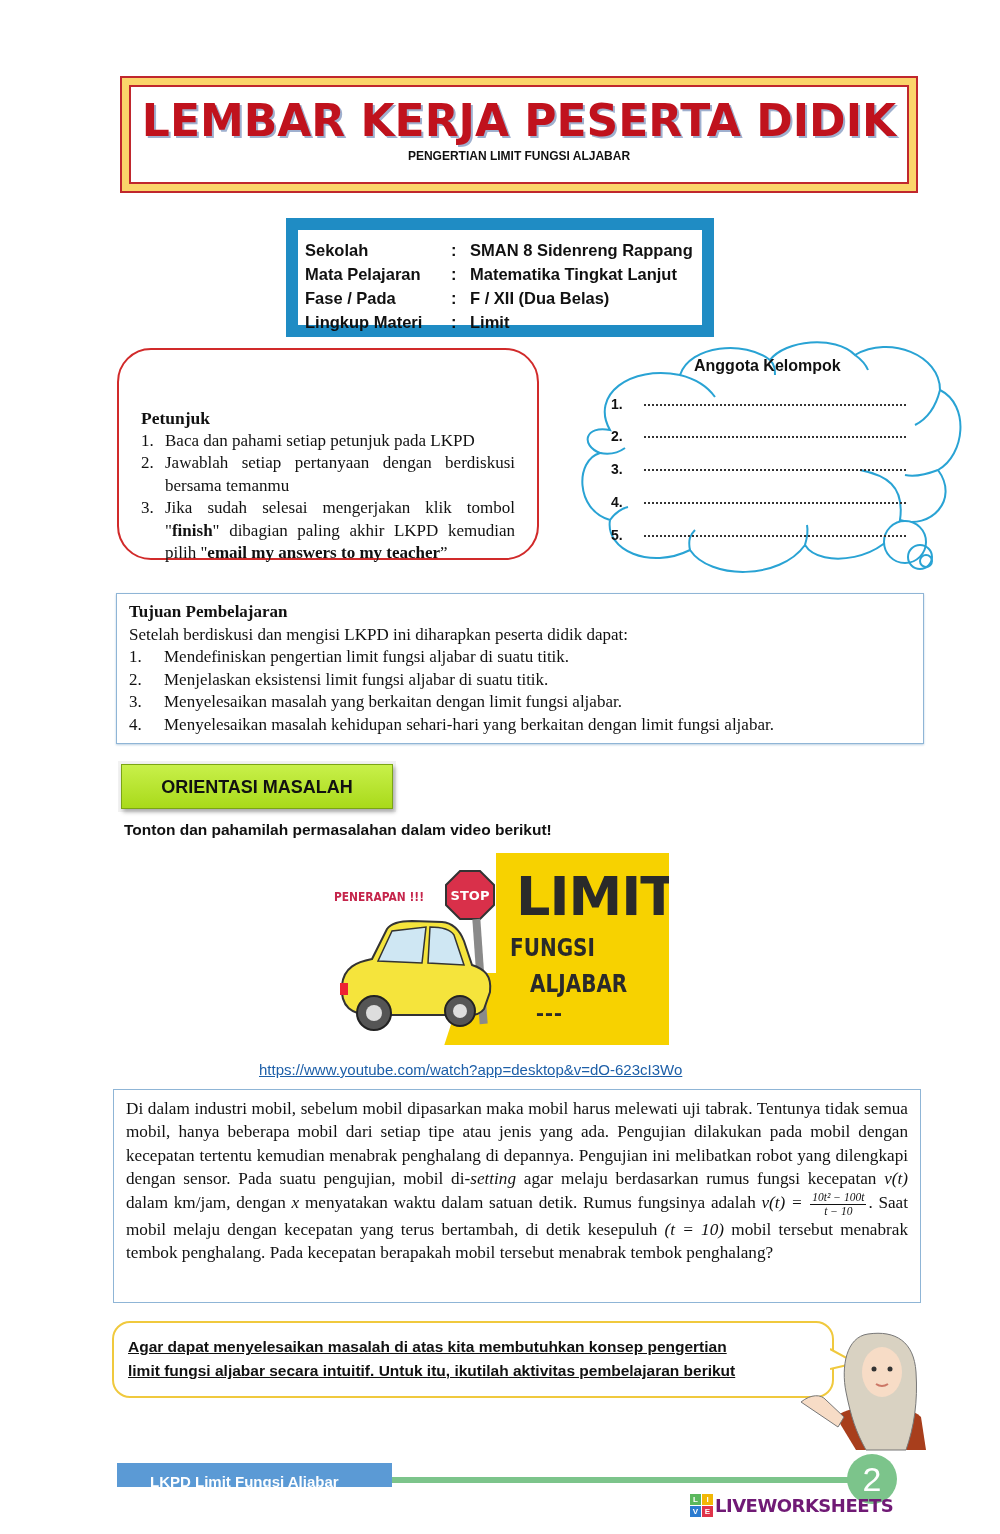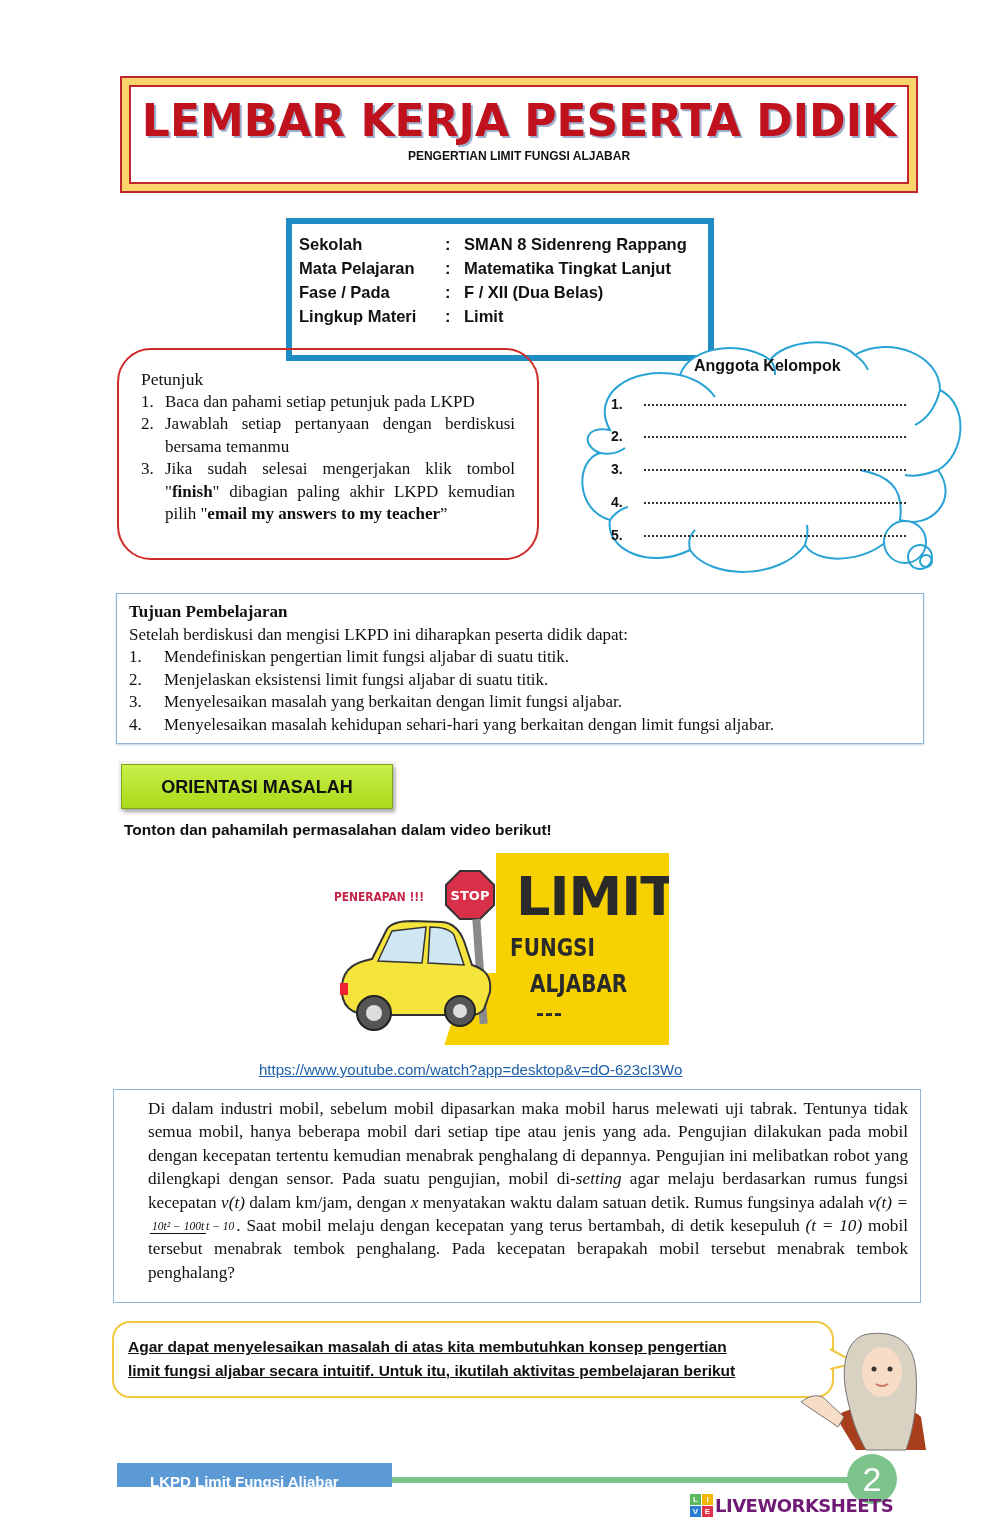--- a/index.html
+++ b/index.html
@@ -9,29 +9,29 @@
   .abs { position: absolute; }
 
   
   .title-outer { left: 120px; top: 76px; width: 798px; height: 117px; background: #fbd56a; border: 2px solid #c0272d; }
   .title-inner { position: absolute; left: 7px; top: 7px; right: 7px; bottom: 7px; background: #fff; border: 2px solid #c0272d; text-align: center; }
   .title-main { font-family: "DejaVu Sans", sans-serif; font-weight: bold; font-size: 44px; color: #c0121d; letter-spacing: 0px; margin-top: 10px; line-height: 48px;
     text-shadow: 2px 2px 0 #9fb0cf, -1px -1px 0 #fff; }
   .title-sub { font-family: "Liberation Sans", sans-serif; font-weight: bold; font-size: 12px; color: #111; margin-top: 4px; }
 
   
-  .info-outer { left: 286px; top: 218px; width: 428px; height: 143px; background: #1f8cc4; padding: 6px; }
+  .info-outer { left: 286px; top: 218px; width: 428px; height: 119px; background: #1f8cc4; padding: 12px; }
   .info-inner { width: 100%; height: 100%; background: #fff; padding: 8px 0 0 7px; }
   .info-row { display: flex; font-family: "Liberation Sans", sans-serif; font-weight: bold; font-size: 16.5px; line-height: 24px; }
   .info-key { width: 146px; }
   .info-colon { width: 19px; }
 
   
   .petunjuk { left: 117px; top: 348px; width: 422px; height: 212px; border: 2px solid #d12a2a; border-radius: 34px; padding: 18px 22px 0 22px; font-family: "Liberation Serif", serif; font-size: 17px; line-height: 22.5px; }
-  .petunjuk h3 { font-size: 17.5px; font-weight: normal; }
+  .petunjuk h3 { font-size: 17.5px; font-weight: bold; margin-top: 39px; }
   .petunjuk ol { list-style: none; }
   .petunjuk li { display: flex; text-align: justify; }
   .petunjuk .num { width: 24px; flex: none; }
   .petunjuk .txt { flex: 1; text-align: justify; text-align-last: left; }
 
   
   .cloud { left: 570px; top: 335px; width: 400px; height: 250px; }
   .cloud-title { left: 694px; top: 357px; font-weight: bold; font-size: 16px; }
   .member-row { left: 611px; font-family: "Liberation Sans", sans-serif; font-size: 14px; display: flex; }
   .member-num { width: 33px; font-weight: bold; }
@@ -54,22 +54,22 @@
   .thumb .limit { position: absolute; left: 190px; top: 12px; font-family: "DejaVu Sans", sans-serif; font-weight: bold; font-size: 54px; color: #2a2a2a; letter-spacing: -1px; }
   .thumb .fungsi { position: absolute; left: 184px; top: 80px; font-family: "DejaVu Sans", sans-serif; font-weight: bold; font-size: 25px; color: #2a2a2a; transform: scaleX(0.8); transform-origin: left; }
   .thumb .aljabar { position: absolute; left: 204px; top: 116px; font-family: "DejaVu Sans", sans-serif; font-weight: bold; font-size: 25px; color: #2a2a2a; transform: scaleX(0.8); transform-origin: left; }
   .thumb .dash { position: absolute; left: 210px; top: 146px; font-weight: bold; font-size: 24px; color: #2a2a2a; letter-spacing: 1px; }
   .thumb .penerapan { position: absolute; left: 8px; top: 36px; font-family: "DejaVu Sans", sans-serif; font-weight: bold; font-size: 13px; color: #c5254b; transform: scaleX(0.82); transform-origin: left; }
 
   .video-link { left: 259px; top: 1061px; font-size: 15px; color: #1d5fa8; text-decoration: underline; }
 
   
   .problem { left: 113px; top: 1089px; width: 808px; height: 214px; border: 1.5px solid #8fb5d6; padding: 7px 12px 0 12px; font-family: "Liberation Serif", serif; font-size: 17.2px; line-height: 23.4px; text-align: justify; }
-  .problem p { text-align: justify; margin-left: 22px; }
-  .frac { display: inline-flex; flex-direction: row; vertical-align: middle; text-align: center; font-size: 11.5px; line-height: 13px; font-style: italic; margin: 0 2px; justify-content: space-between; }
+  .problem p { text-align: justify; }
+  .frac { display: inline-flex; flex-direction: column; vertical-align: middle; text-align: center; font-size: 11.5px; line-height: 13px; font-style: italic; margin: 0 2px; justify-content: space-between; }
   .frac .n { border-bottom: 1px solid #111; padding: 0 2px; }
   .problem i.m { font-style: italic; }
 
   
   .bubble { left: 112px; top: 1321px; width: 722px; height: 77px; border: 2px solid #f0c93e; border-radius: 18px; padding: 12px 0 0 14px; font-weight: bold; font-size: 15.5px; line-height: 24px; text-decoration: underline; }
 
   
   .footer-label { left: 117px; top: 1463px; width: 275px; height: 24px; background: #5b9ad5; color: #fff; font-weight: bold; font-size: 15px; padding-left: 33px; line-height: 38px; overflow: hidden; }
   .footer-line { left: 392px; top: 1477px; width: 466px; height: 6px; background: #7cc48b; }
   .page-badge { left: 847px; top: 1454px; width: 50px; height: 50px; border-radius: 50%; background: #7cc48b; color: #fff; font-size: 34px; text-align: center; line-height: 50px; }

